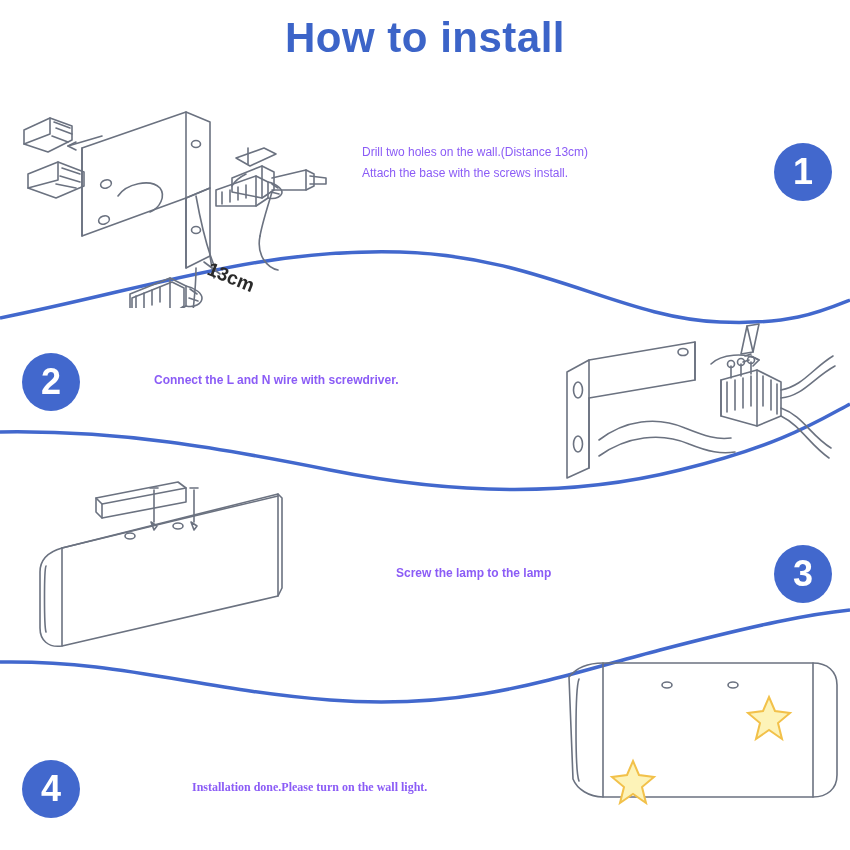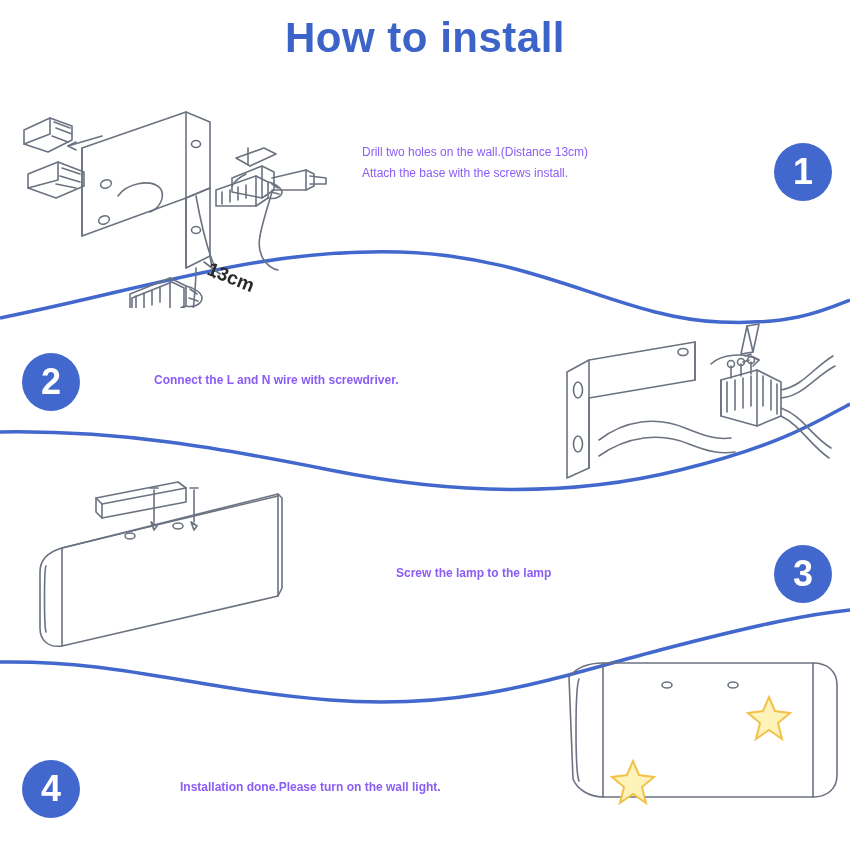--- a/index.html
+++ b/index.html
@@ -248,17 +248,17 @@
     </g>
     <g>
       <path d="M88,116 L94,130 L109,132 L97,142 L101,158 L88,149 L75,158 L79,142 L67,132 L82,130 Z" fill="#fdf3b8" stroke="#f2c14a" stroke-width="2"></path>
     </g>
   </svg>
 
   <div class="step-badge" style="left:22px; top:760px;">
     <span>4</span>
   </div>
 
-  <div class="step-text" style="left:180px; top:777px;">
+  <div class="step-text" style="left:192px; top:777px;font-family:Liberation Serif, serif;">
     <div>Installation done.Please turn on the wall light.</div>
   </div>
 
 </div>
 
 </body></html>

